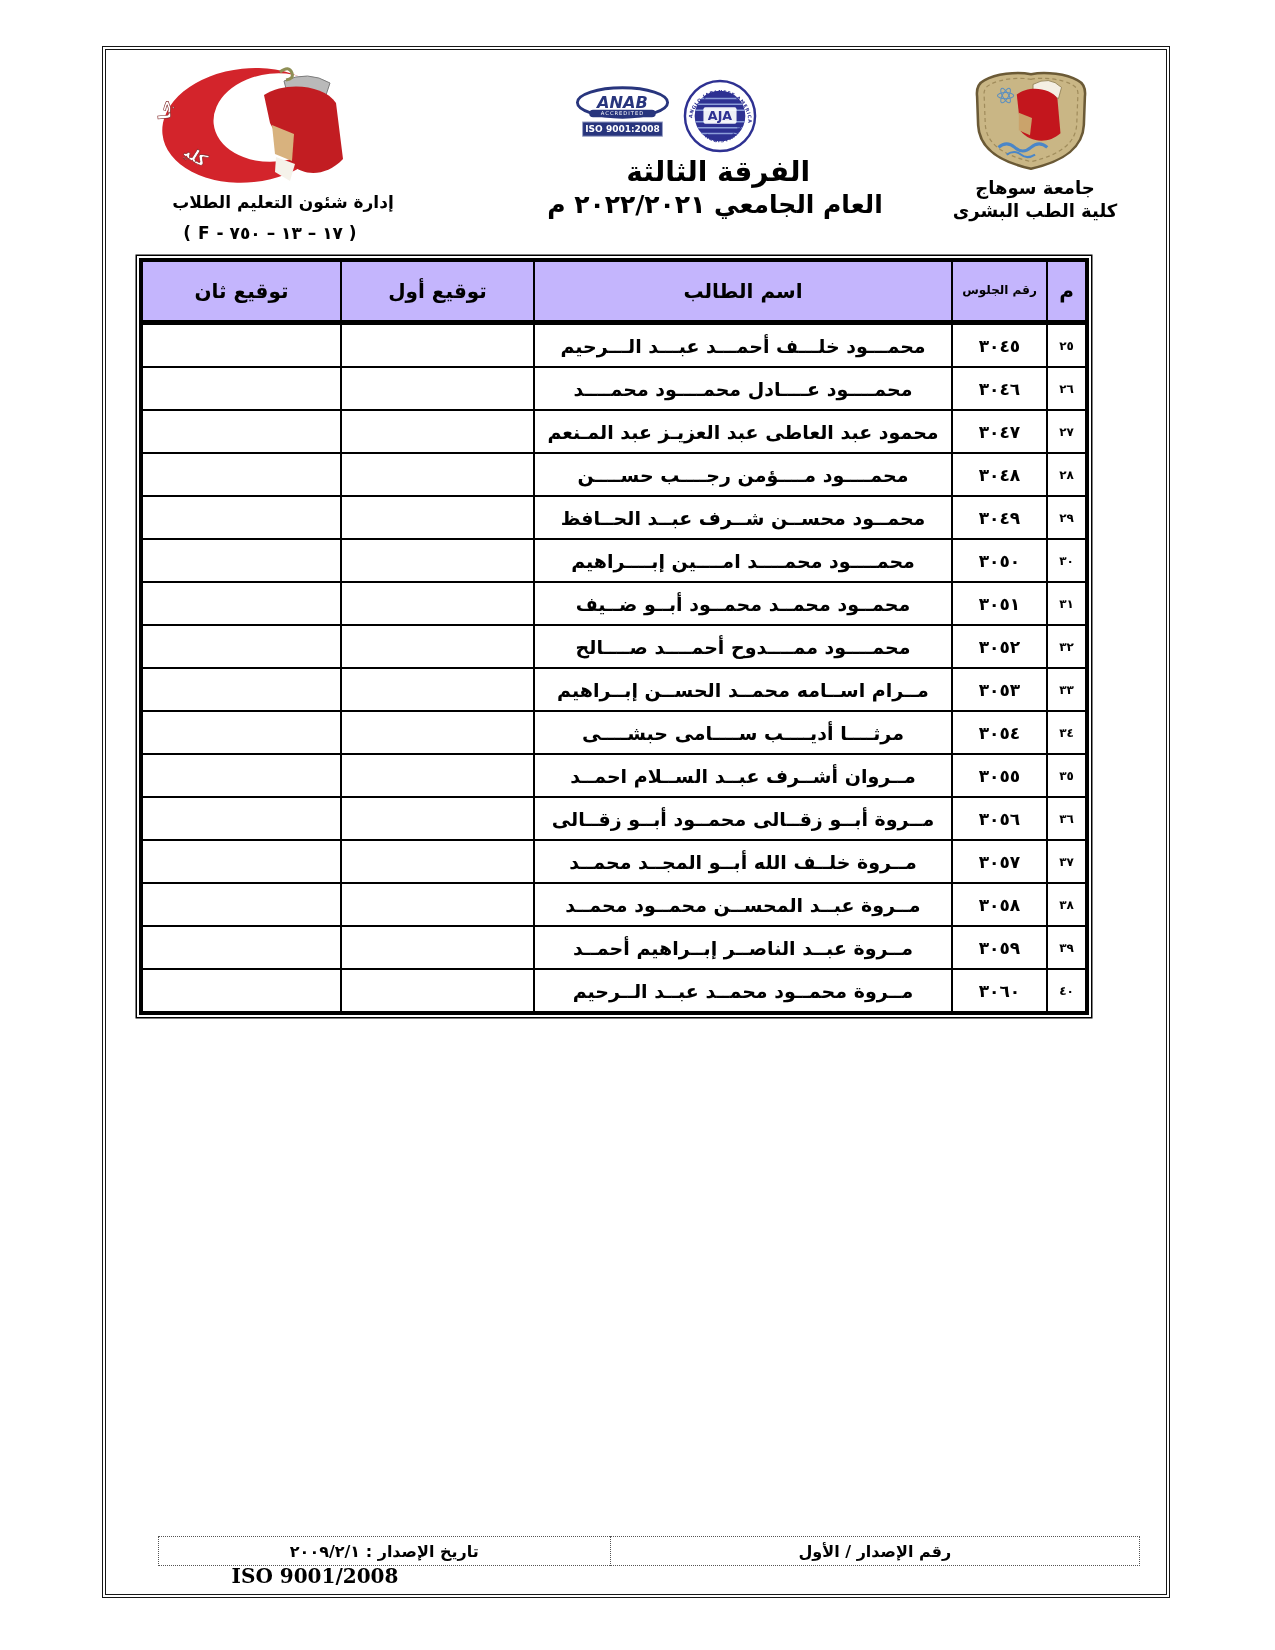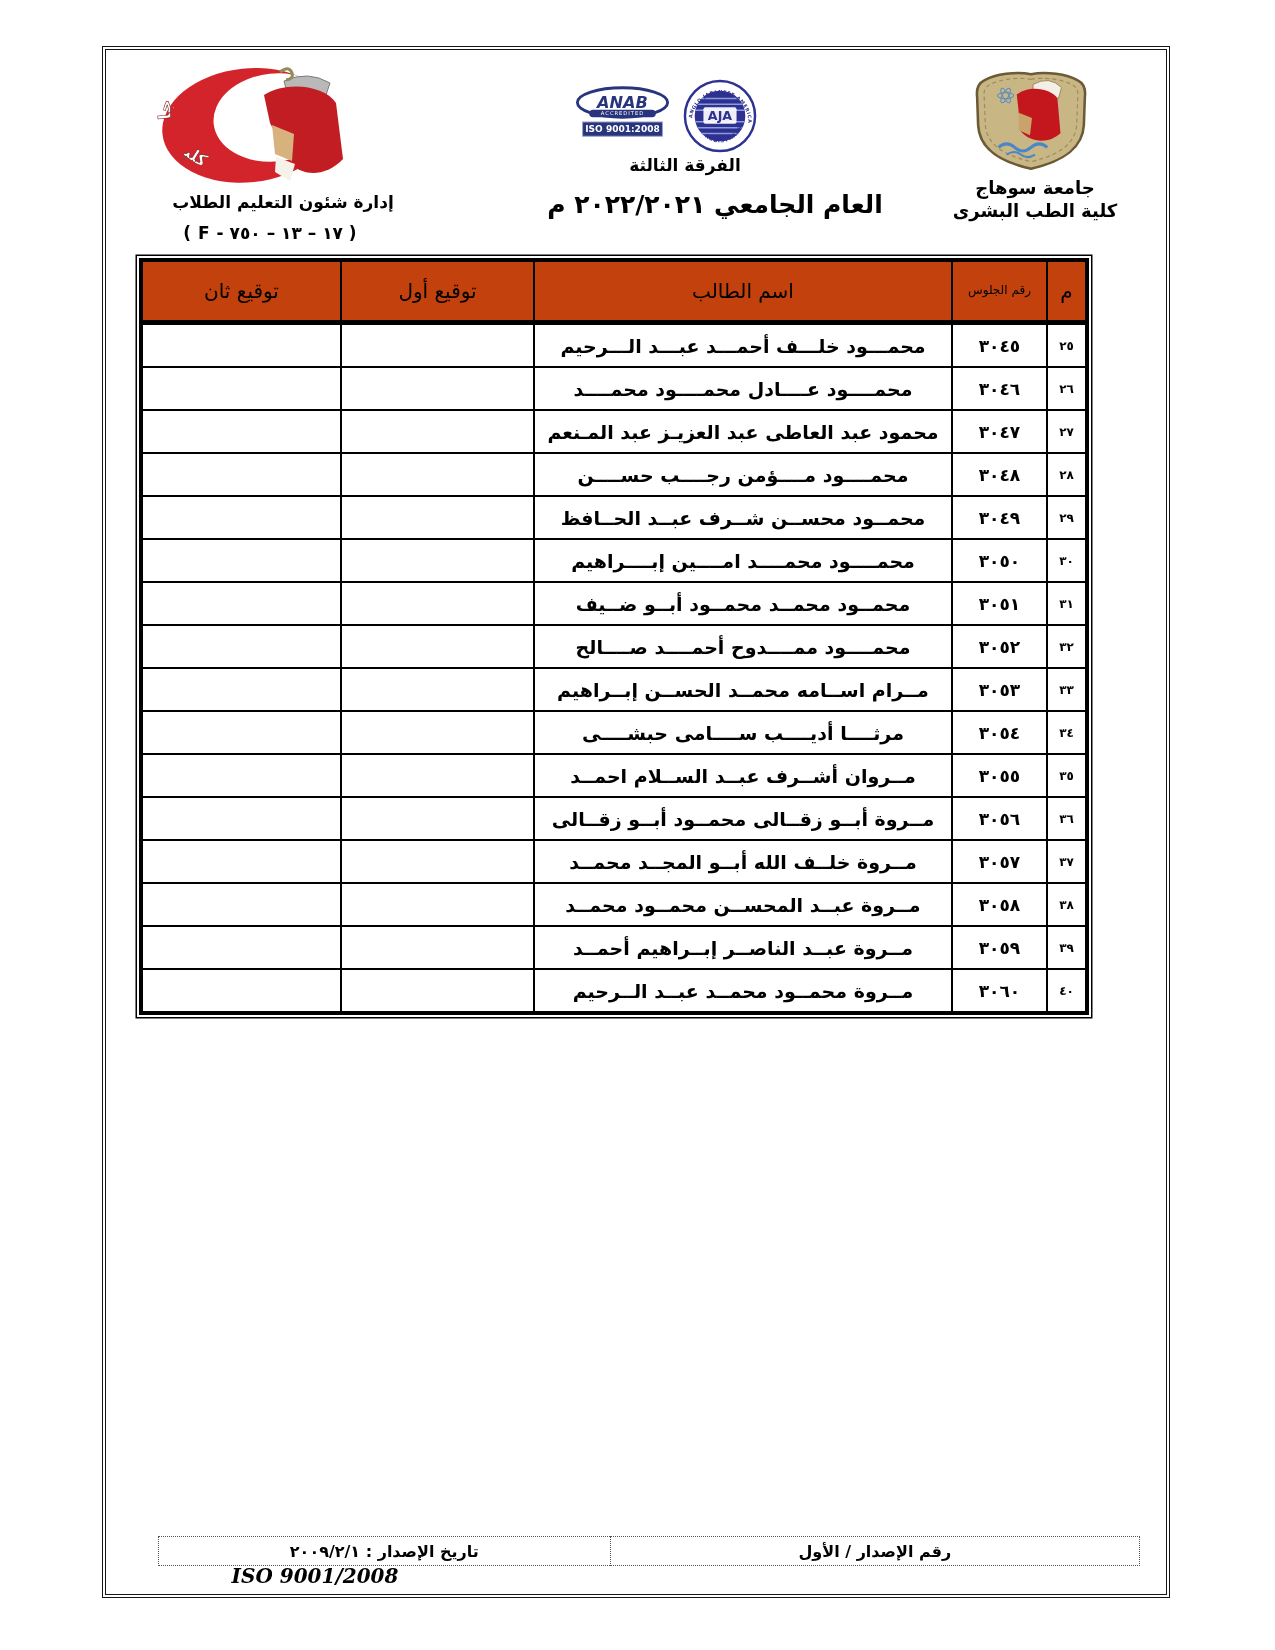--- a/index.html
+++ b/index.html
@@ -9,57 +9,57 @@
   }
   .abs{position:absolute;}
   
   .page-frame{left:102px;top:46px;width:1068px;height:1552px;
     border:1.5px solid #161616;box-sizing:border-box;padding:2px;}
   .page-frame-inner{width:100%;height:100%;border:1.5px solid #161616;box-sizing:border-box;}
 
   
   .hdr-txt{font-weight:bold;text-align:center;direction:rtl;}
   .uni-name{left:940px;top:176px;width:190px;font-size:18px;line-height:23px;}
-  .grade-title{left:560px;top:155px;width:250px;font-size:17px;}
+  .grade-title{left:560px;top:155px;width:250px;font-size:28px;text-align:right;}
   .year-title{left:540px;top:190px;width:350px;font-size:25px;}
   .dept-name{left:148px;top:192px;width:270px;font-size:17px;}
   .form-code{left:140px;top:223px;width:260px;font-size:17px;letter-spacing:1px;}
 
   
   table.students{
     position:absolute;left:139px;top:258px;width:946px;
     border-collapse:collapse;direction:rtl;table-layout:fixed;
     border:4px solid #000;
     box-shadow:0 0 0 2px #fff,0 0 0 3.5px #000;
     background:#fff;
   }
   table.students th{
-    background:#c2410c;border:2px solid #000;border-bottom:5px solid #000;
-    font-weight:normal;font-size:20px;height:58px;padding:0 2px;line-height:1.15;
+    background:#c4b5fd;border:2px solid #000;border-bottom:5px solid #000;
+    font-weight:bold;font-size:20px;height:58px;padding:0 2px;line-height:1.15;
   }
   table.students th.h-seat{font-size:12px;}
   table.students td{
     border:2px solid #000;height:41px;padding:0 3px;overflow:hidden;
     text-align:center;vertical-align:middle;background:#fff;
   }
   td.c-no{font-weight:bold;font-size:12px;}
   td.c-seat{font-weight:bold;font-size:17px;letter-spacing:4px;}
   td.c-name{font-weight:bold;font-size:19px;white-space:nowrap;}
 
   
   table.issue{
     position:absolute;left:158px;top:1536px;width:982px;height:30px;
     border-collapse:collapse;direction:rtl;table-layout:fixed;
   }
   table.issue td{
     border:1.5px dotted #555;text-align:center;vertical-align:middle;
     font-size:16px;font-weight:bold;padding:2px;
   }
   .iso-note{left:200px;top:1564px;width:230px;text-align:center;
-    font-family:"DejaVu Serif",serif;font-style:italic;font-weight:bold;font-size:20px;
+    font-family:"DejaVu Serif",serif;font-weight:bold;font-size:20px;
     direction:ltr;}
 
   svg text{font-family:"DejaVu Sans",sans-serif;}
 </style>
 </head>
 <body>
 
 <div class="abs page-frame">
   <div class="page-frame-inner"></div>
 </div>

